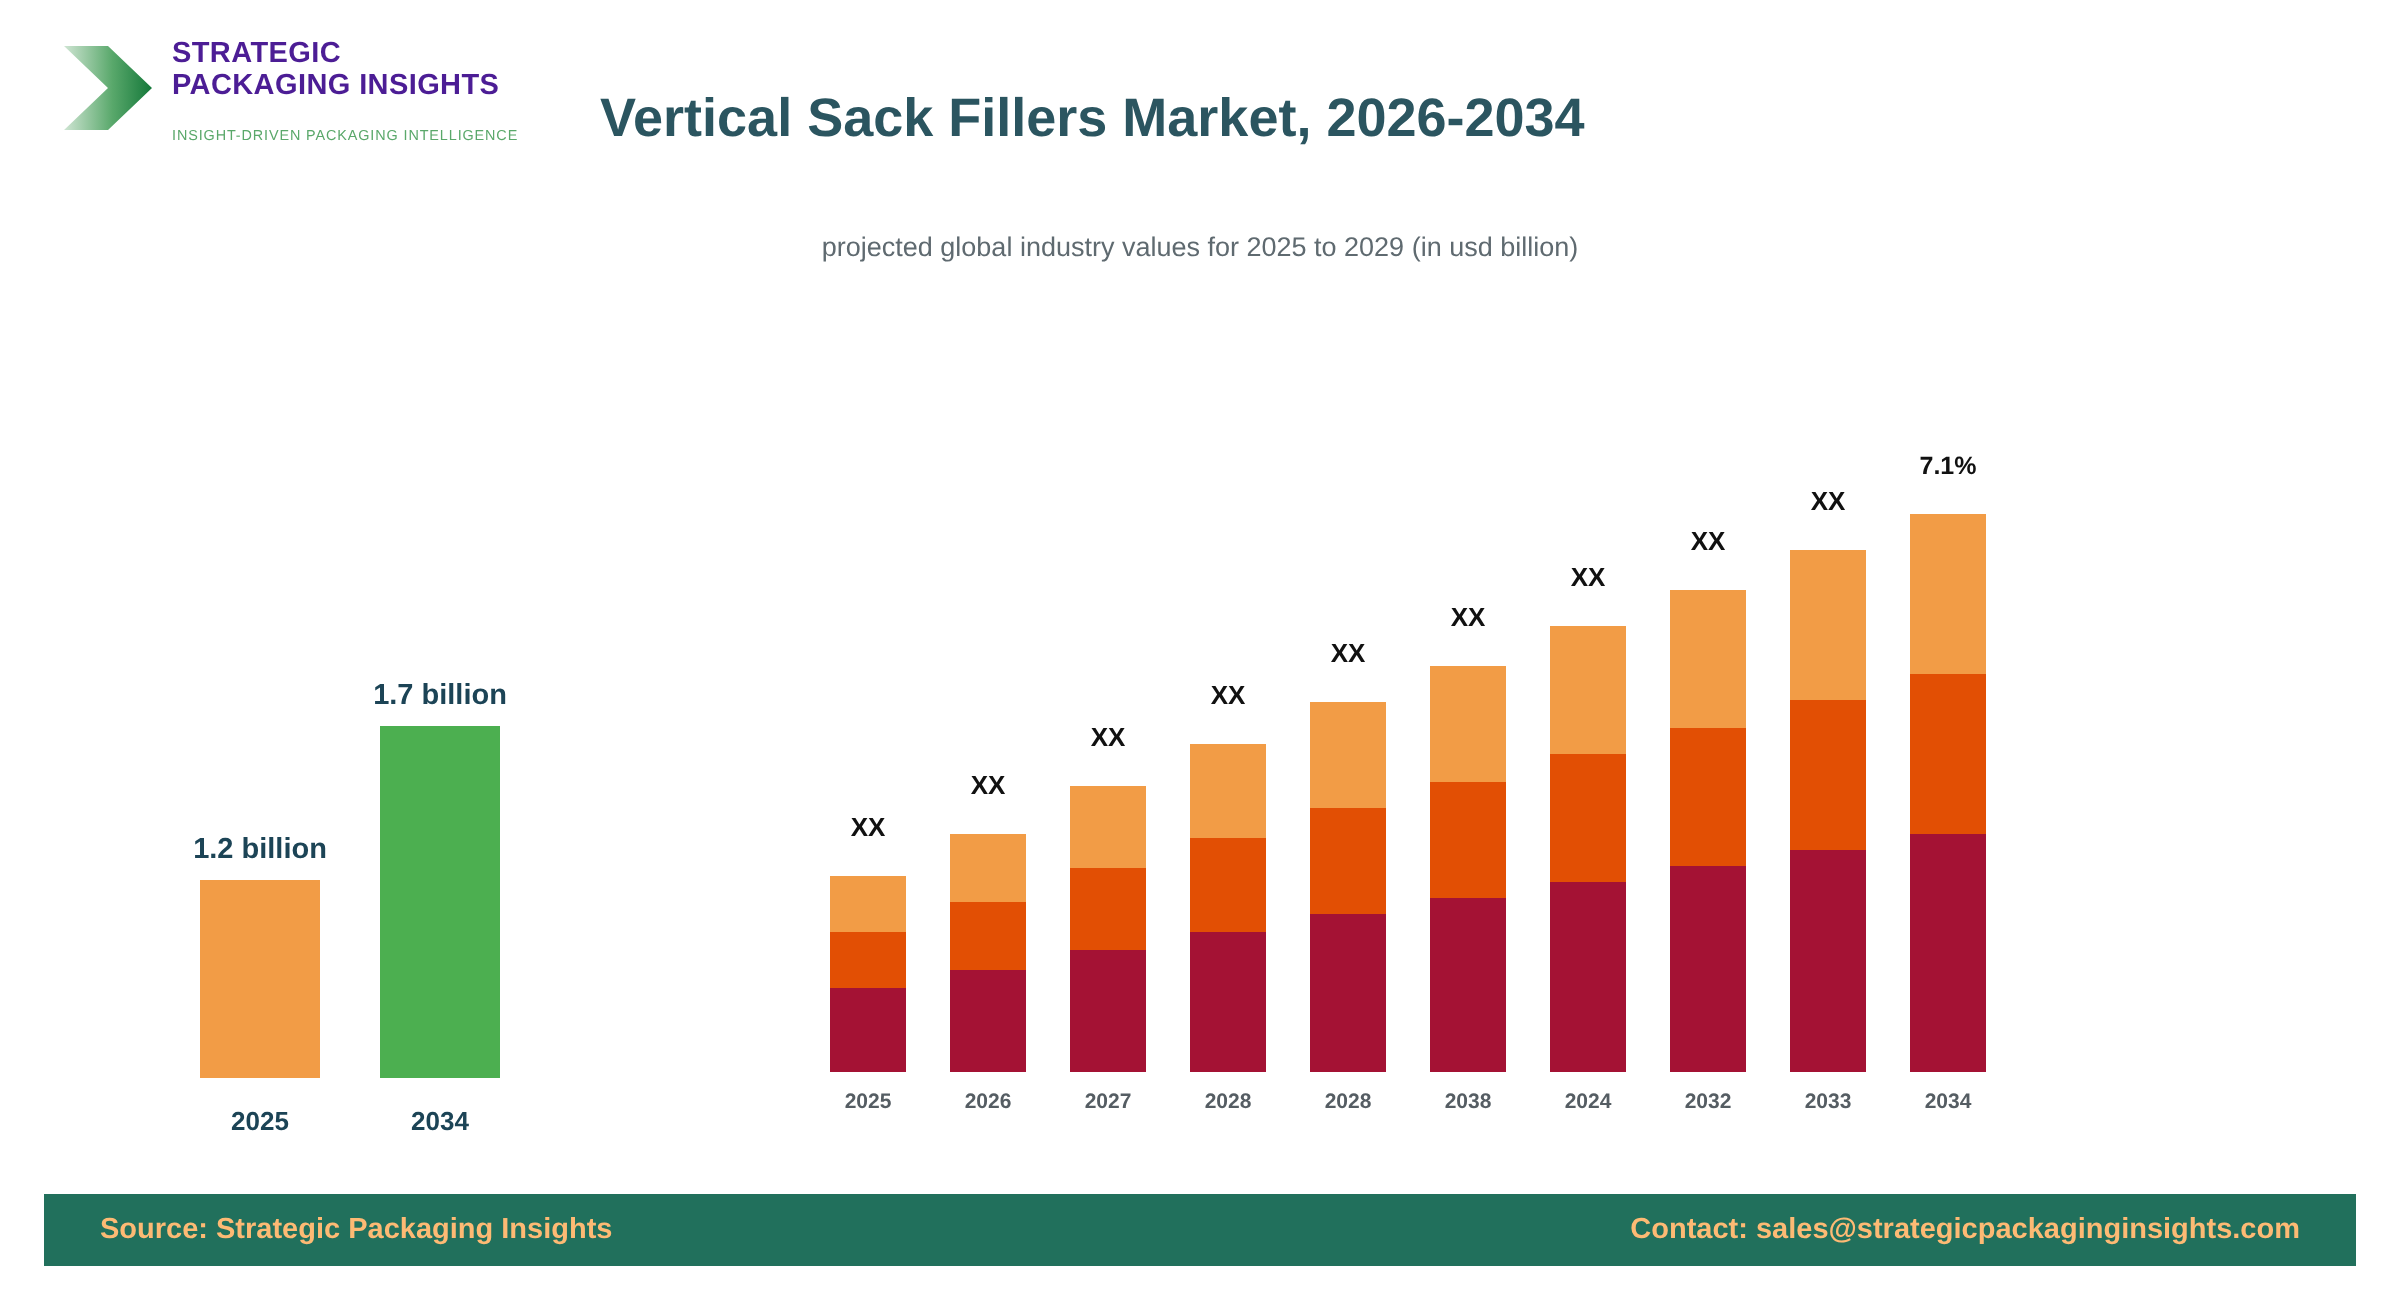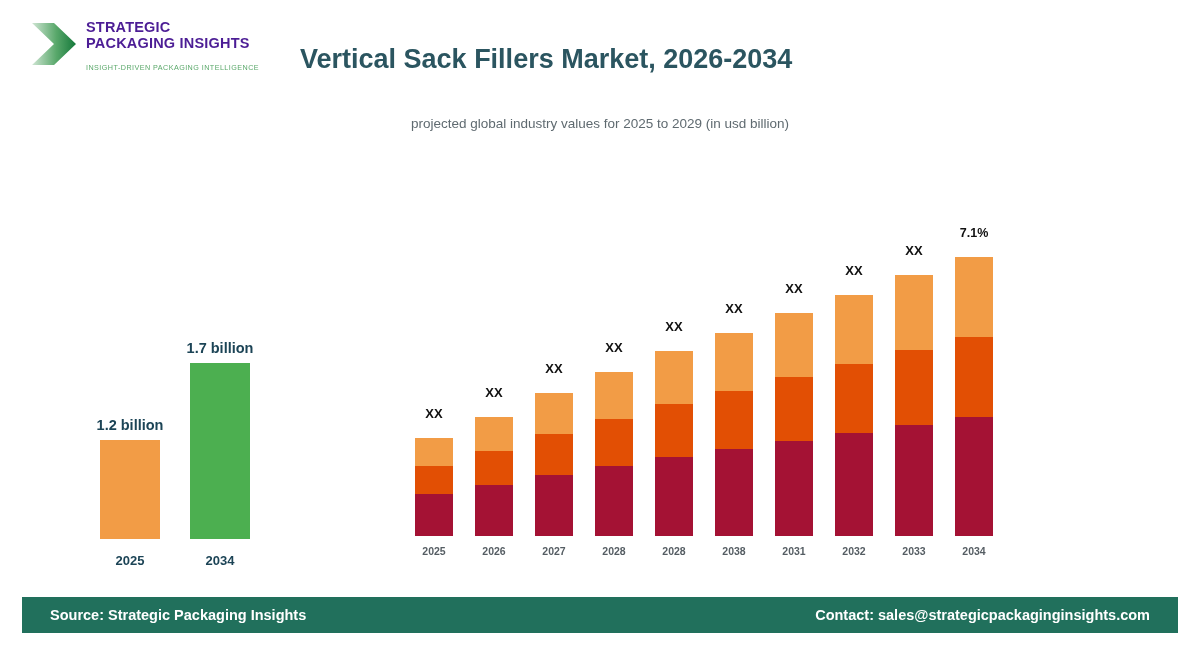--- a/index.html
+++ b/index.html
@@ -181,21 +181,21 @@
   }
 
   
   #footer {
     position: absolute;
     left: 22px;
     bottom: 17px;
     width: 1156px;
     height: 36px;
     background: #21705c;
-    color: #ffffff;
+    color: #fdba74;
   }
   #footer-source {
     position: absolute;
     left: 28px;
     top: 0;
     height: 36px;
     line-height: 36px;
     font-size: 14.5px;
     font-weight: bold;
     white-space: nowrap;
@@ -318,21 +318,21 @@
       <div class="stk-year">2038</div>
     </div>
 
     <div class="stk-col" style="left:360px;">
       <div class="stk-label" style="bottom:264px;">XX</div>
       <div class="stk-bar">
         <div class="stk-seg" style="height:64px; background:#f29c46;"></div>
         <div class="stk-seg" style="height:64px; background:#e24f04;"></div>
         <div class="stk-seg" style="height:95px; background:#a41234;"></div>
       </div>
-      <div class="stk-year">2031</div>
+      <div class="stk-year">2024</div>
     </div>
 
     <div class="stk-col" style="left:420px;">
       <div class="stk-label" style="bottom:282px;">XX</div>
       <div class="stk-bar">
         <div class="stk-seg" style="height:69px; background:#f29c46;"></div>
         <div class="stk-seg" style="height:69px; background:#e24f04;"></div>
         <div class="stk-seg" style="height:103px; background:#a41234;"></div>
       </div>
       <div class="stk-year">2032</div>

